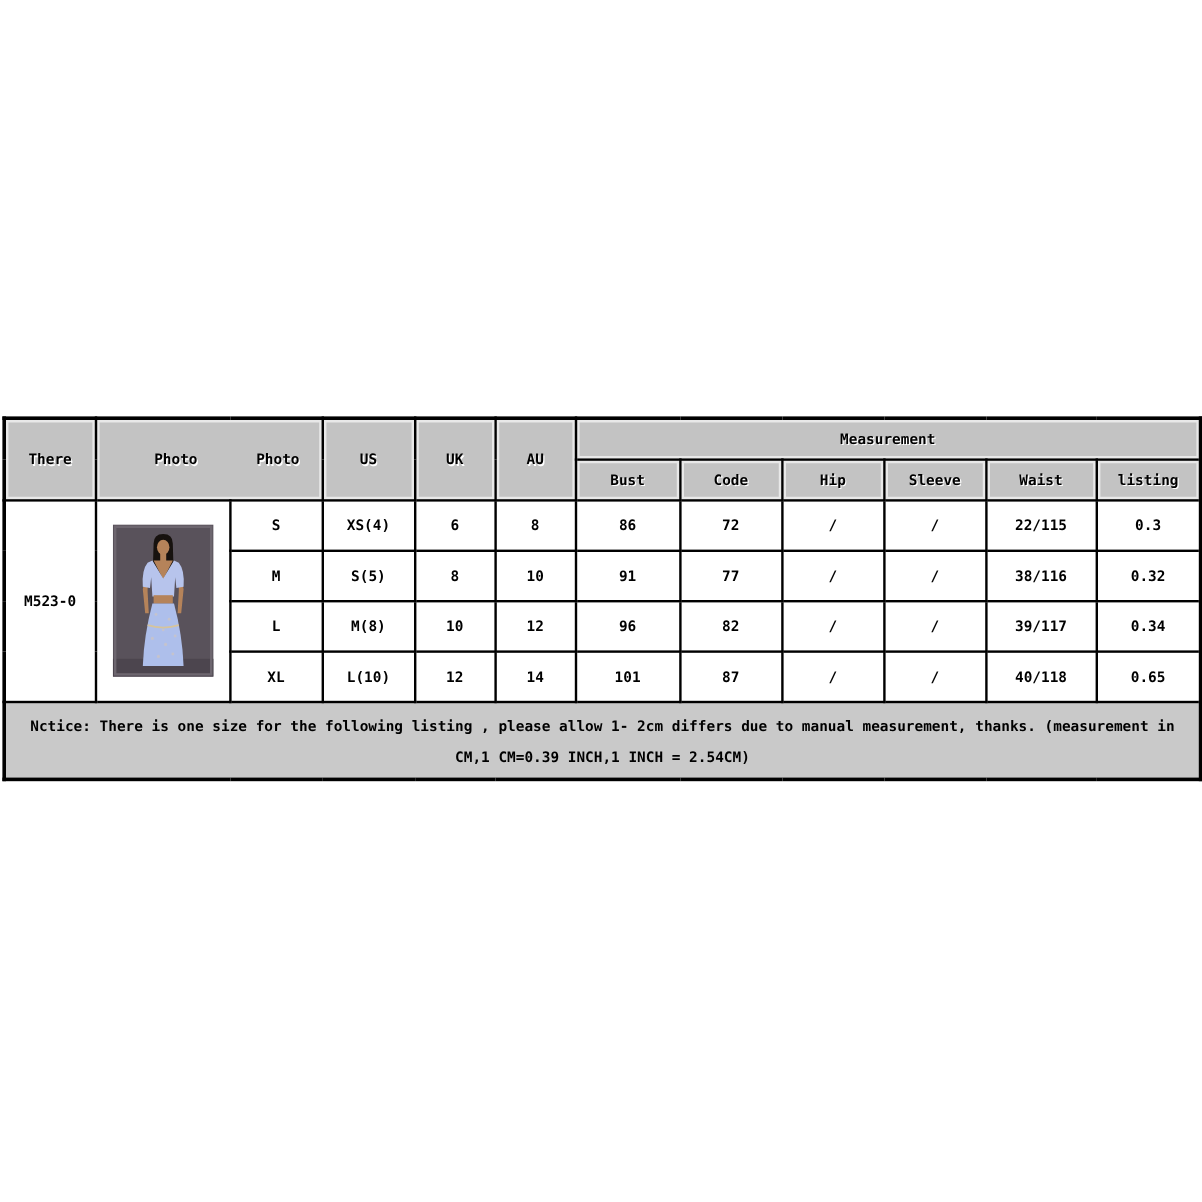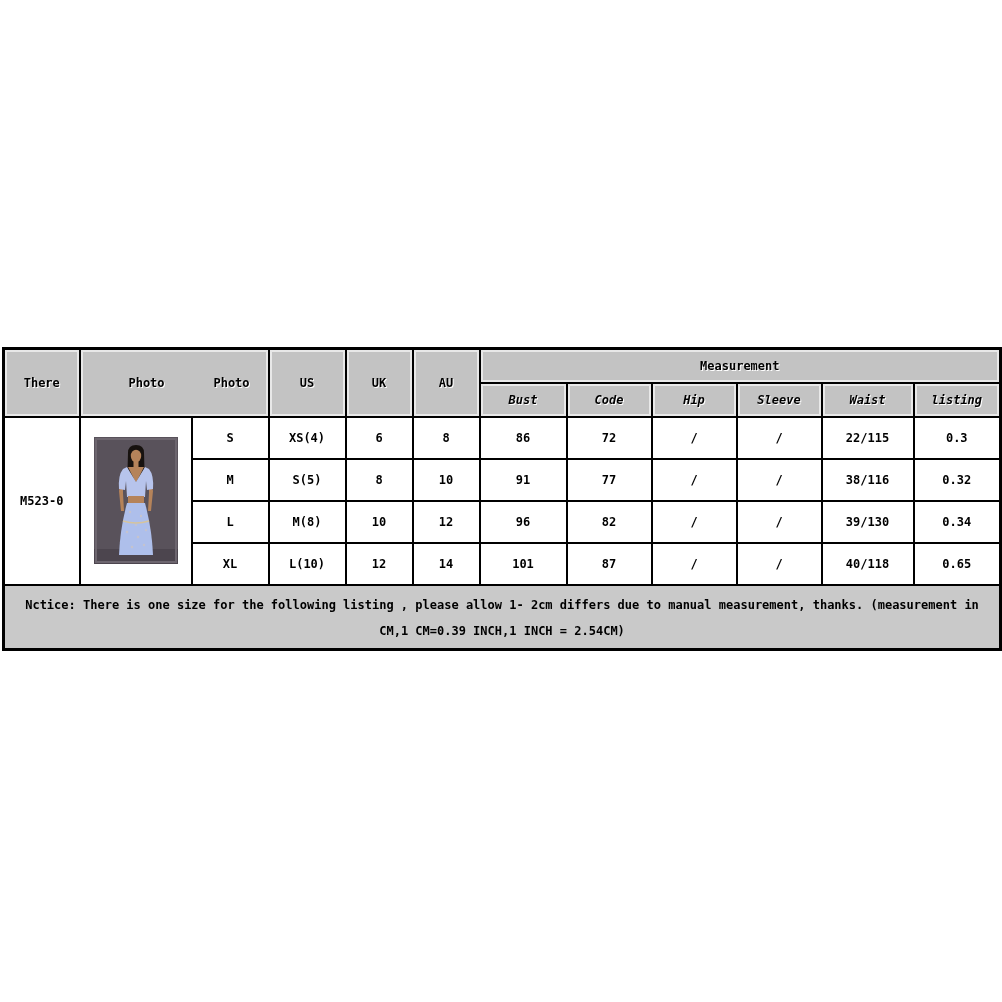--- a/index.html
+++ b/index.html
@@ -30,21 +30,21 @@
     color: #000000;
     font-family: "DejaVu Sans Mono", monospace;
     overflow: hidden;
   }
   td.hd {
     background: #c3c3c3;
     box-shadow: inset 0 0 0 2px #e8e8e8;
     text-shadow: 1px 1px 0 #ffffff;
   }
   tr.hrow1 { height: 34px; }
-  tr.hrow2 { height: 34px; font-style: italic; }
+  tr.hrow2 { height: 34px; }
   tr.drow  { height: 42px; }
   tr.nrow  { height: 65px; }
   .photo-asian-wrap {
     position: relative;
     width: 100%;
     height: 100%;
   }
   .photo-asian-wrap span {
     position: absolute;
     top: 50%;
@@ -186,21 +186,21 @@
 
     <tr class="drow">
       <td>L</td>
       <td>M(8)</td>
       <td>10</td>
       <td>12</td>
       <td>96</td>
       <td>82</td>
       <td>/</td>
       <td>/</td>
-      <td>39/130</td>
+      <td>39/117</td>
       <td>0.34</td>
     </tr>
 
     <tr class="drow">
       <td>XL</td>
       <td>L(10)</td>
       <td>12</td>
       <td>14</td>
       <td>101</td>
       <td>87</td>

